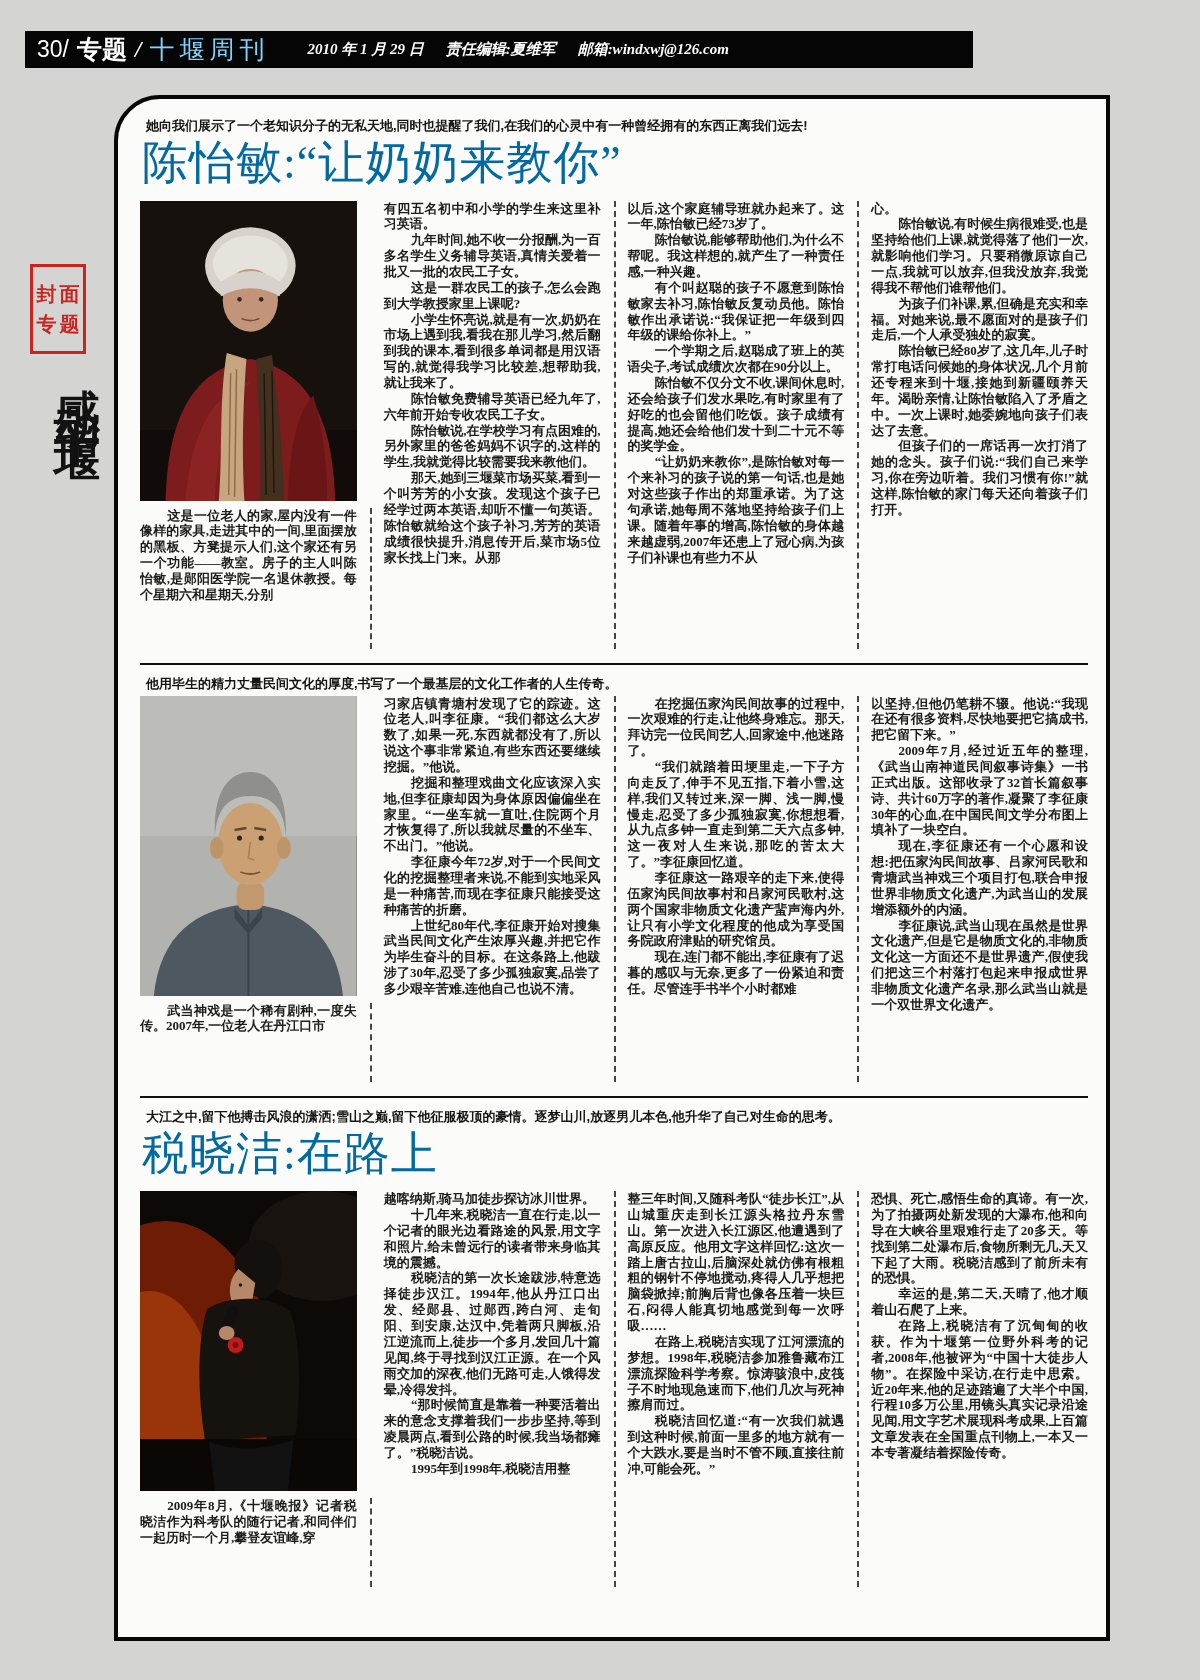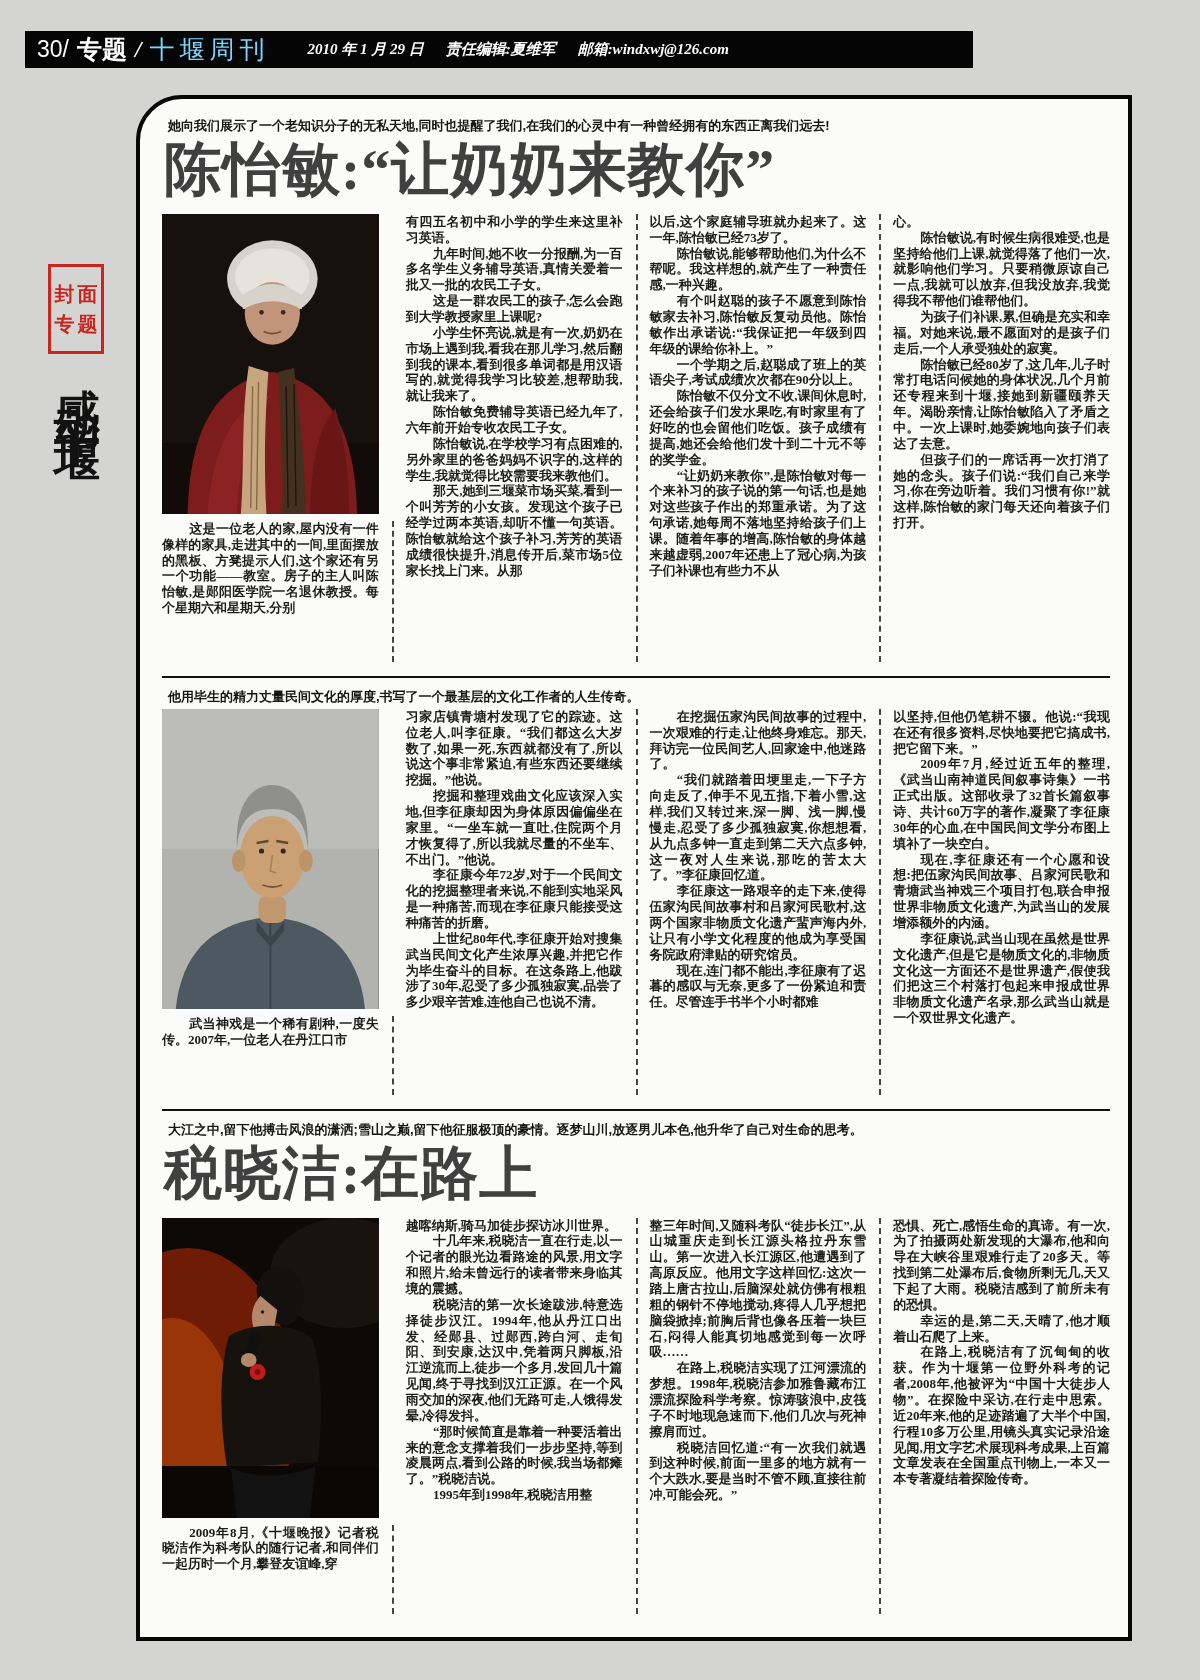--- a/index.html
+++ b/index.html
@@ -14,45 +14,45 @@
     background:#050505; color:#fff; display:flex; align-items:center;
     padding:0 12px; box-sizing:border-box; gap:8px; white-space:nowrap;
   }
   .masthead .pnum  { font-family:"Liberation Sans",sans-serif; font-size:23px; }
   .masthead .sec   { font-size:25px; font-weight:bold; }
   .masthead .slash { font-size:23px; font-weight:bold; font-style:italic; }
   .masthead .pub   { font-size:25px; letter-spacing:5px; font-weight:normal; color:#7dd3fc; }
   .masthead .meta  { margin-left:30px; font-size:15px; font-weight:bold; font-style:italic; display:flex; gap:22px; }
   
   .seal {
-    position:absolute; left:48px; top:264px; width:56px; height:90px;
+    position:absolute; left:30px; top:264px; width:56px; height:90px;
     border:3px solid #c8251f; color:#c8251f; box-sizing:border-box;
     display:flex; flex-direction:column; align-items:center; justify-content:center;
     font-size:20px; font-weight:bold; line-height:1.5; letter-spacing:3px;
     padding-left:3px; background:transparent;text-align:center;
   }
   .vtitle {
     position:absolute; left:50px; top:352px; height:370px; width:58px;
     writing-mode:vertical-rl; text-orientation:upright;
     font-size:46px; font-weight:900; letter-spacing:16px; color:#121212;
     text-align:left;
   }
   
   .frame {
     position:absolute; left:114px; top:95px; width:996px; height:1546px;
     background:#fbfbf9; border:4px solid #070707; border-radius:46px 0 0 0;
-    box-sizing:border-box; padding:18px 18px 10px 22px; overflow:hidden;margin-left:22px;
+    box-sizing:border-box; padding:18px 18px 10px 22px; overflow:hidden;
   }
   .article .intro {
     margin:0 0 3px 6px; font-family:"Liberation Sans",sans-serif;
     font-size:13px; font-weight:600; color:#151515;
   }
   .article .headline {
-    margin:0 0 12px 2px; font-size:58px; font-weight:700; letter-spacing:1px;
-    color:#404040; line-height:1.1;
+    margin:0 0 12px 2px; font-size:46px; font-weight:400; letter-spacing:1px;
+    color:#0369a1; line-height:1.1;
   }
   .cols { display:flex; overflow:hidden; }
   .a1 .cols { height:450px; }
   .a2 .cols { height:388px; }
   .a3 .cols { height:398px; }
   .col { flex:1 1 0; position:relative; overflow:hidden; min-width:0; }
   .col + .col { margin-left:13px; padding-left:14px; }
   .col + .col::before {
     content:""; position:absolute; left:0; top:0; bottom:2px;
     border-left:2px dashed #454545;

